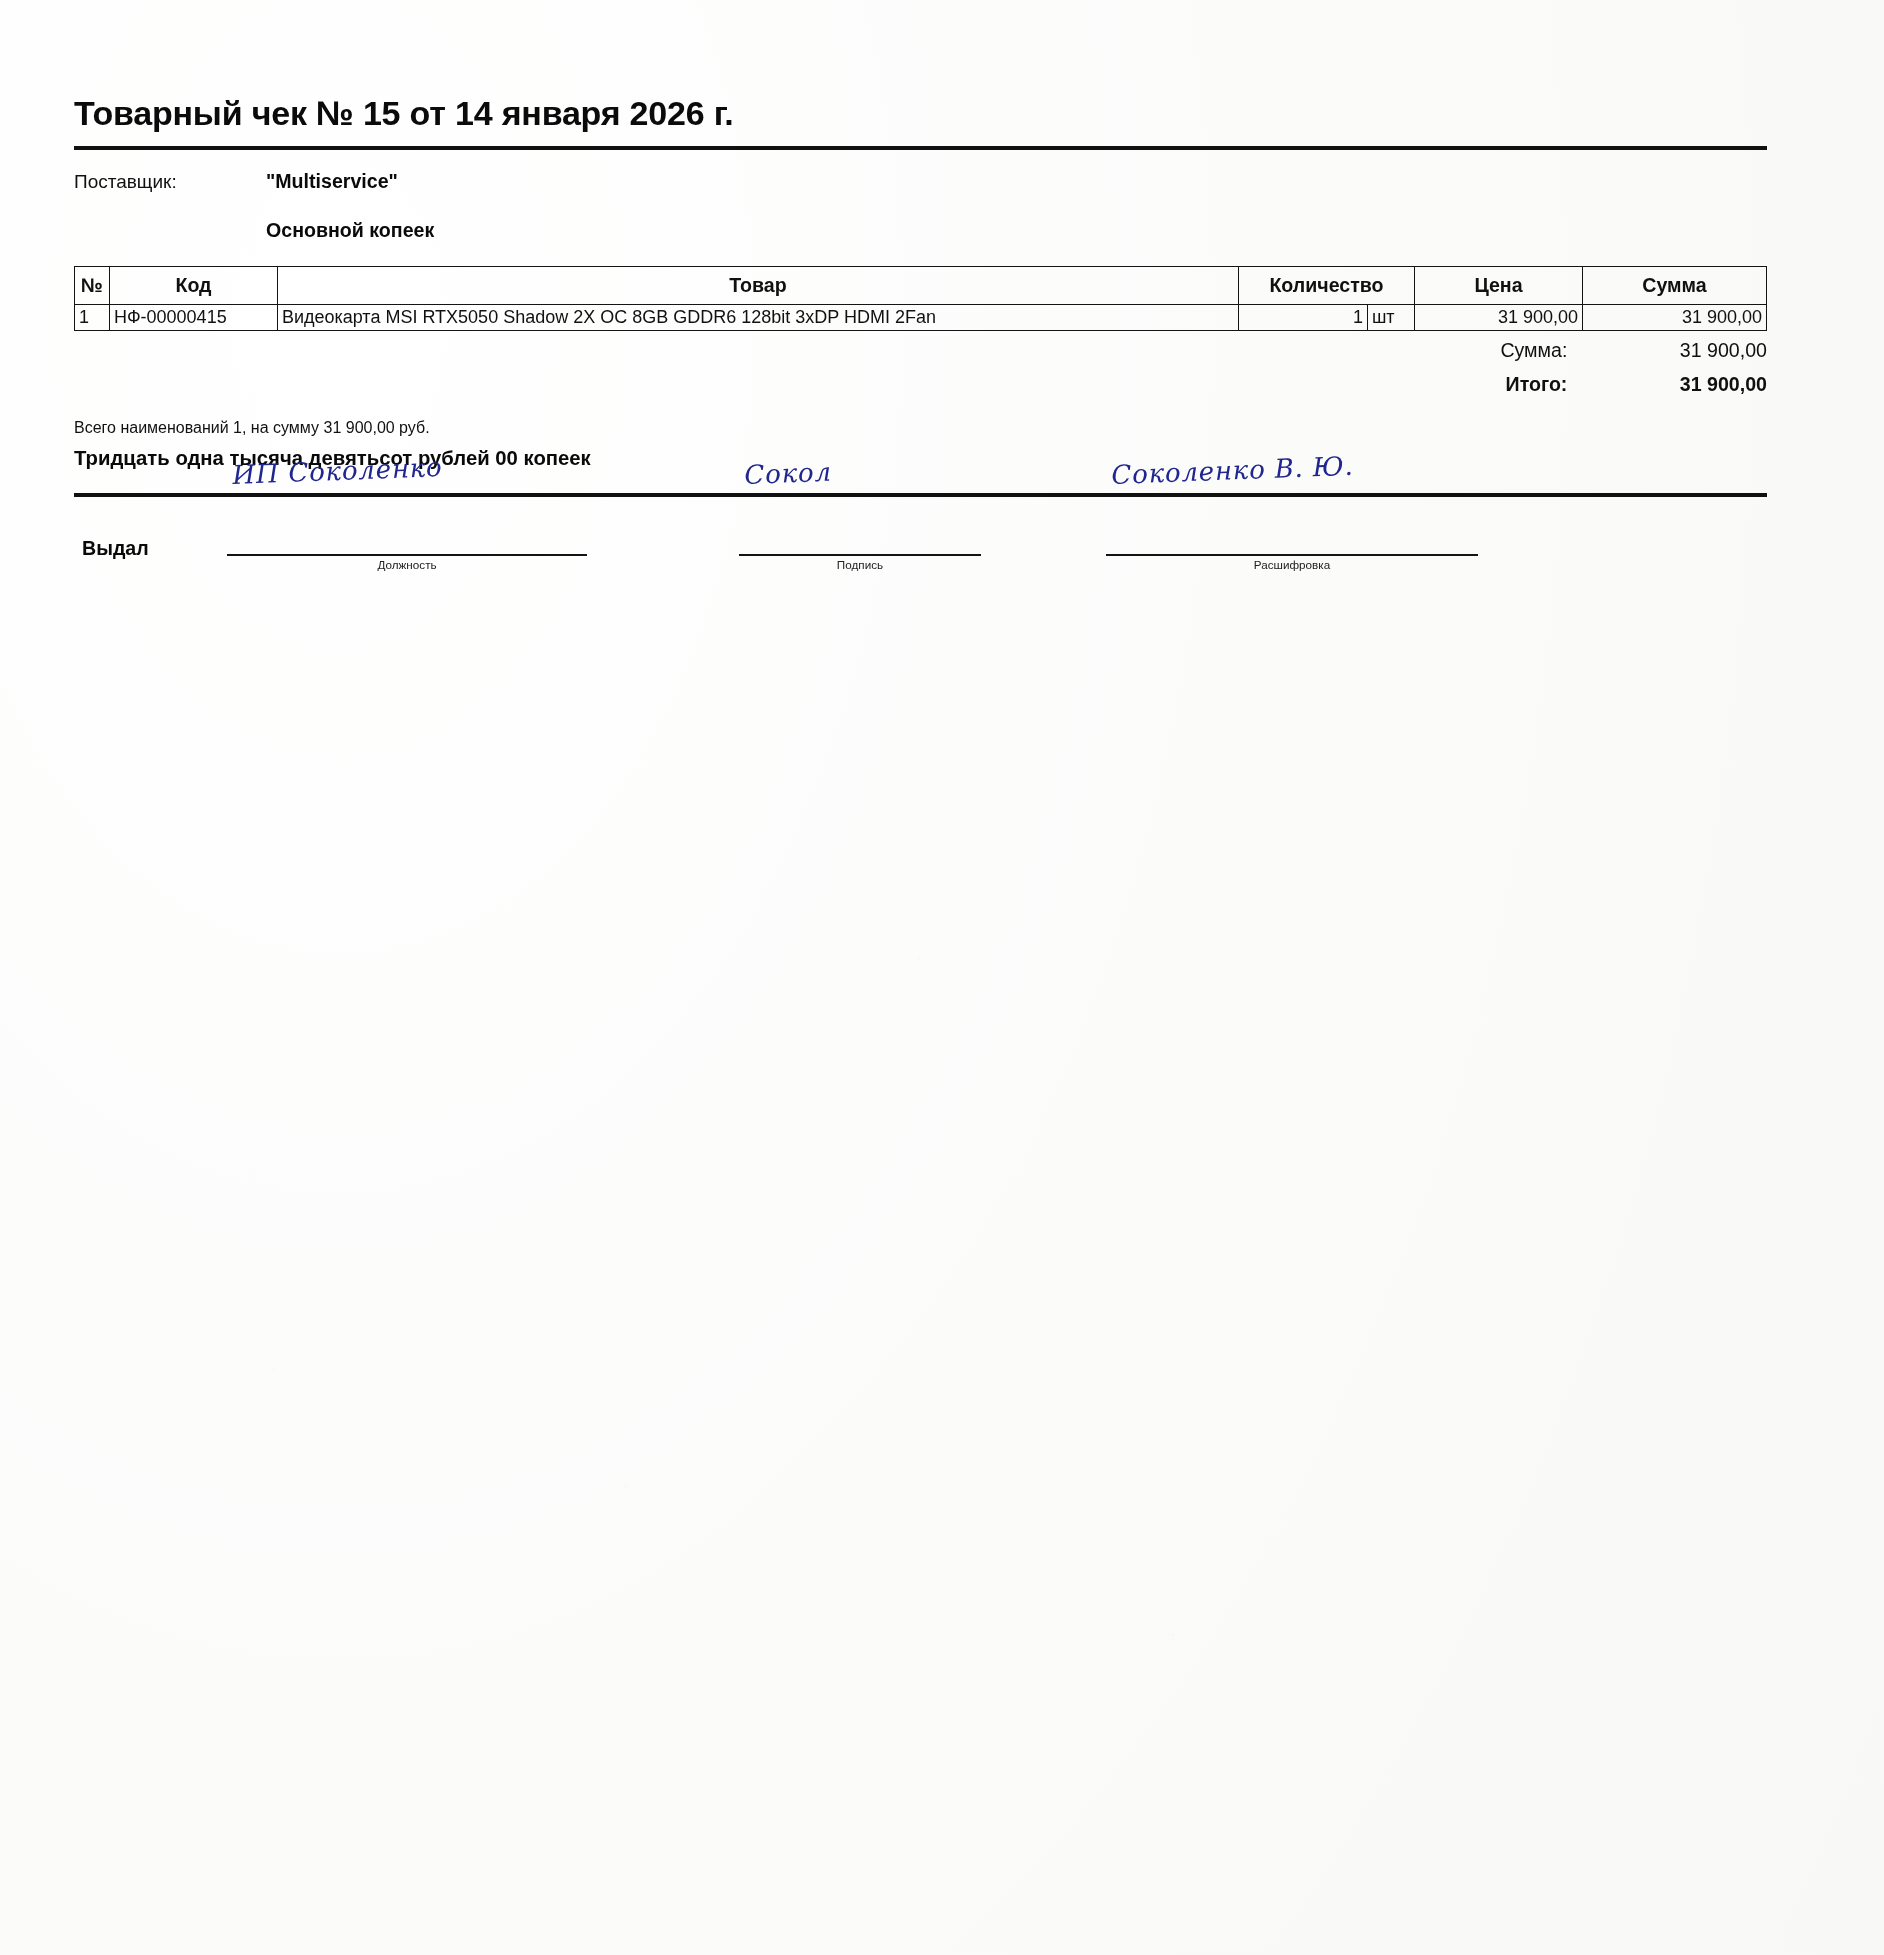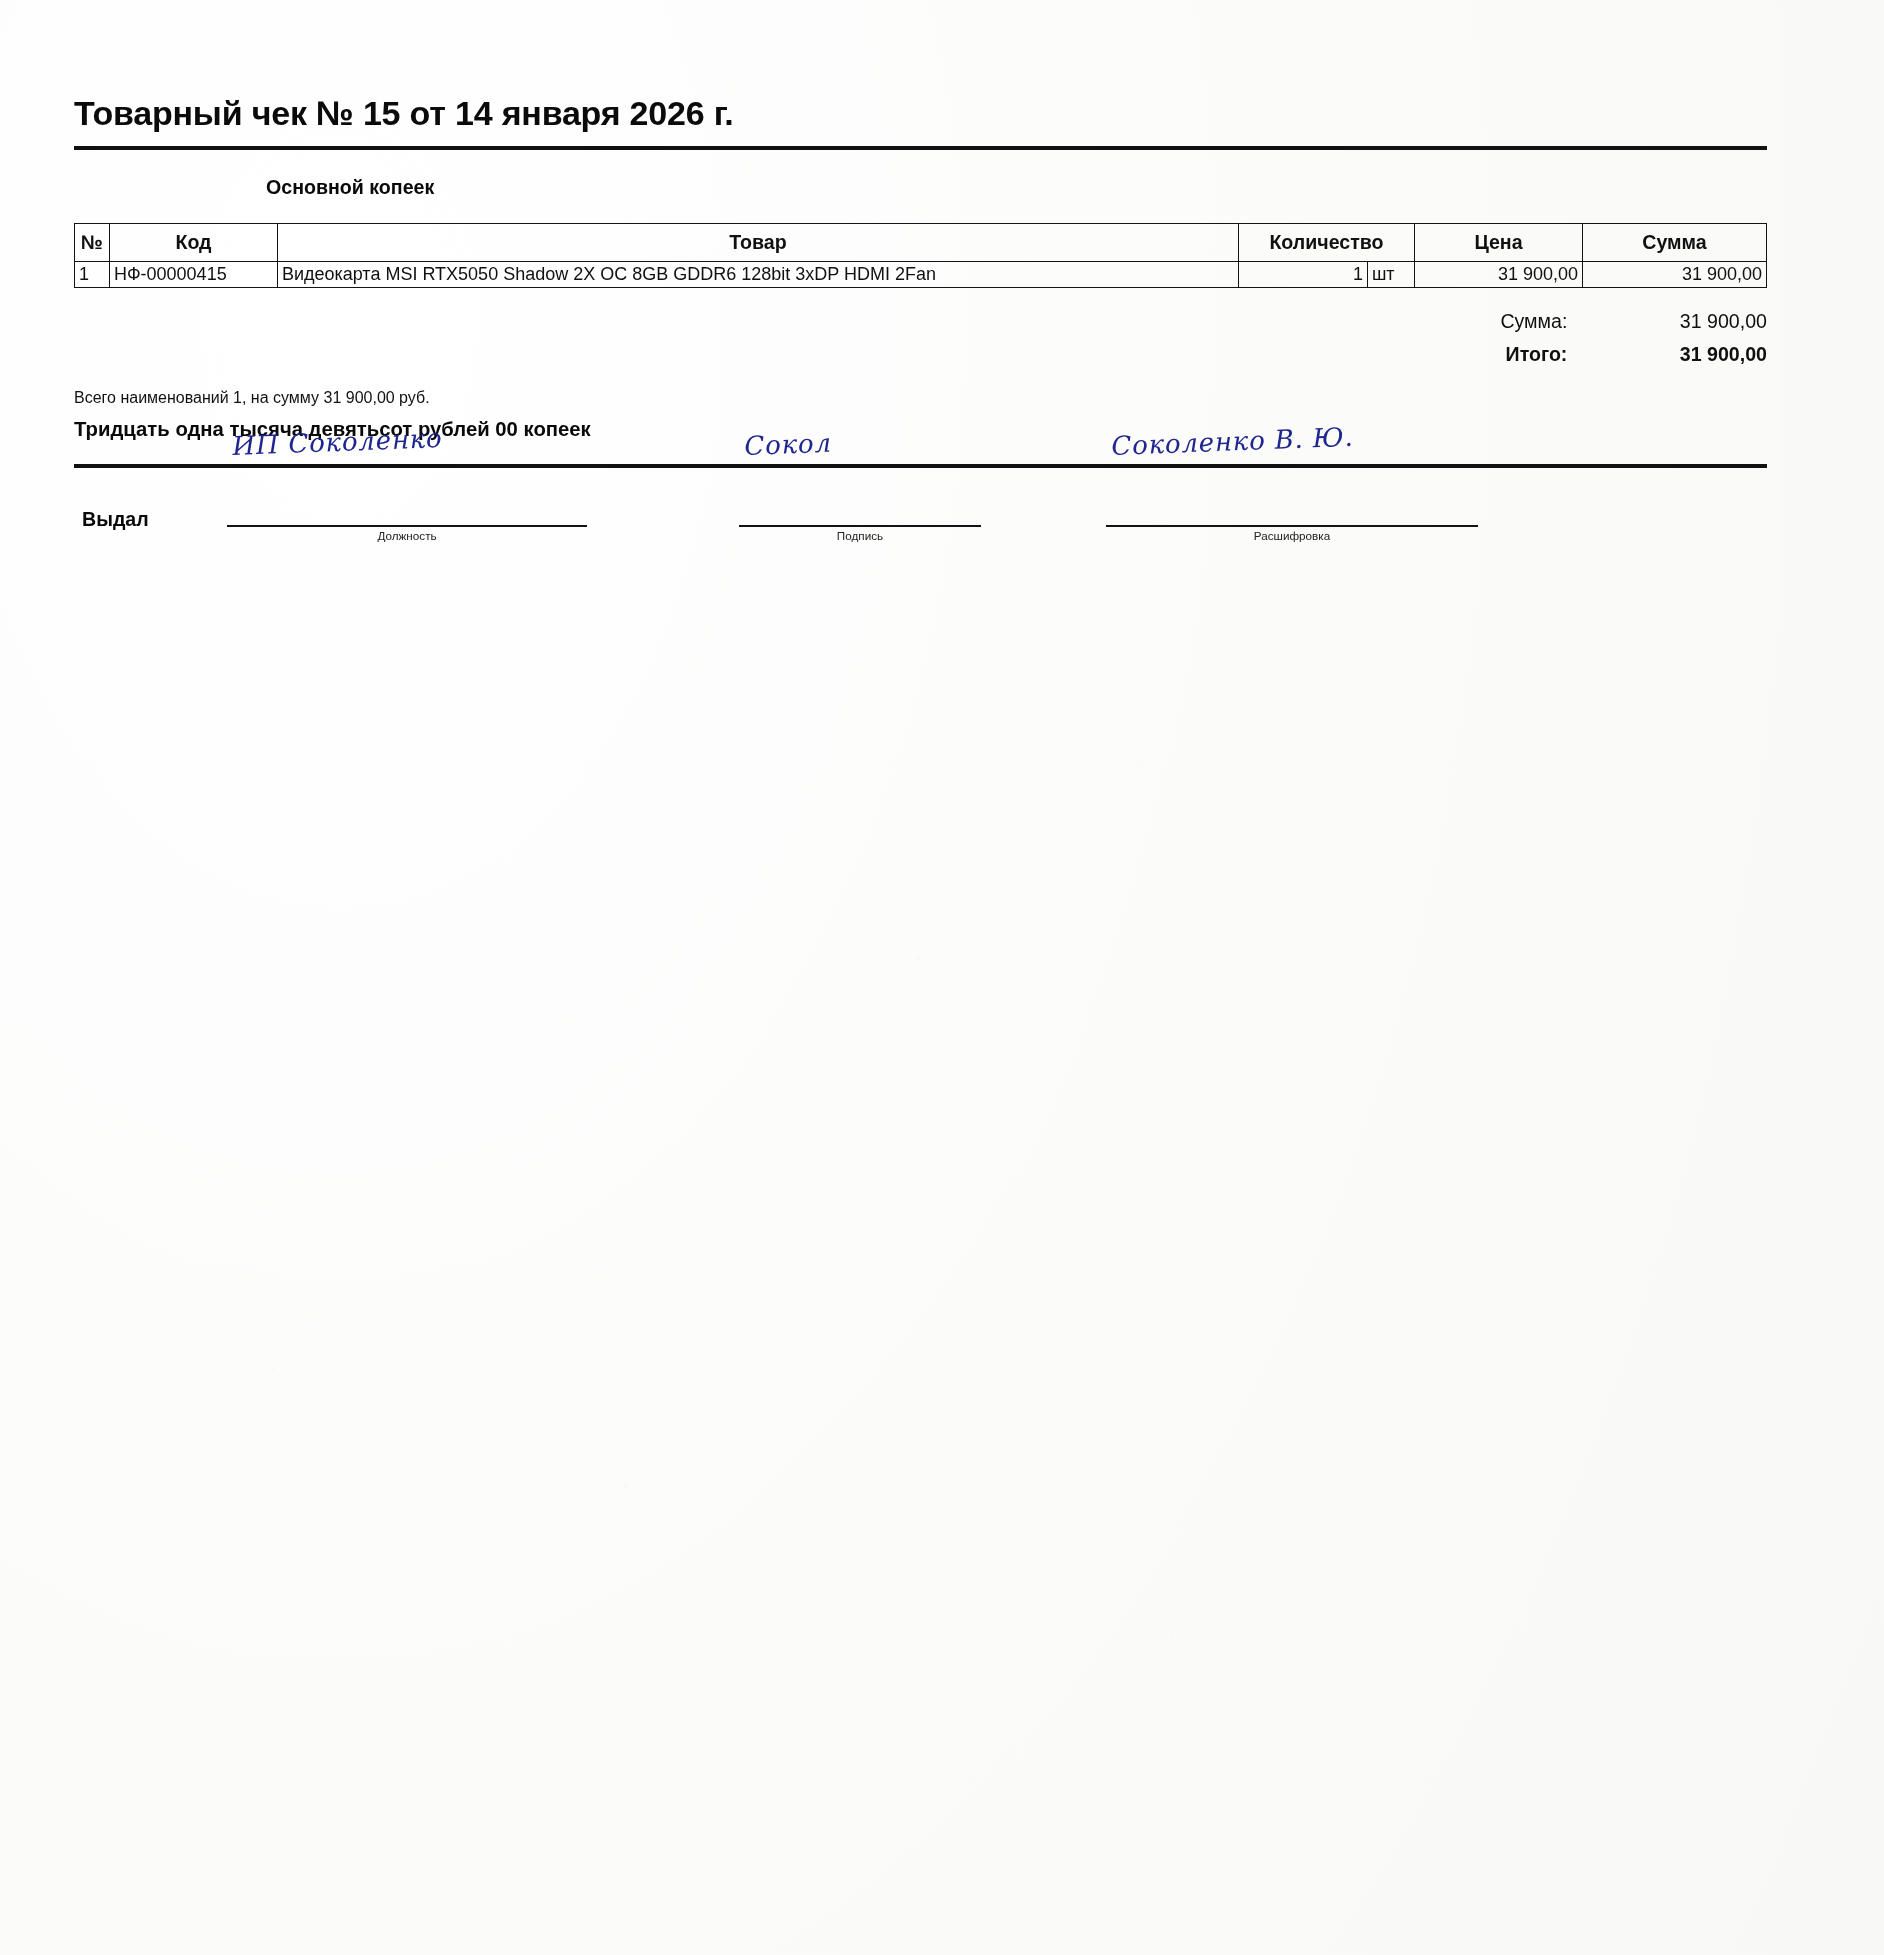--- a/index.html
+++ b/index.html
@@ -107,21 +107,21 @@
   td.num { text-align: left; padding-left: 3.9px; }
   td.code { text-align: left; }
   td.name { text-align: left; }
   td.qty { text-align: right; border-right: none; }
   td.unit { border-left: 1.6px solid #141414; }
   td.price { text-align: right; }
   td.sum { text-align: right; }
   thead th.qtyhead { border-right: 1.6px solid #141414; }
 
   .totals {
-    margin-top: 22px;
+    margin-top: 8px;
     width: 100%;
   }
   .totals .trow {
     display: flex;
     justify-content: flex-end;
     align-items: baseline;
     margin-bottom: 10.2px;
   }
   .totals .tlabel {
     font-size: 19.6px;
@@ -210,20 +210,24 @@
 
 <div class="page">
   <div class="noise"></div>
 
   <div class="content">
 
     <h1 class="title">Товарный чек № 15 от 14 января 2026 г.</h1>
     <div class="rule-top"></div>
 
     <div class="supplier-block">
+      <div class="row-line">
+        <div class="lbl supplier-label">Поставщик:</div>
+        <div class="supplier-name">"Multiservice"</div>
+      </div>
       <div class="warehouse">Основной копеек</div>
     </div>
 
     <table class="items">
       <colgroup>
         <col class="c-num">
           <col class="c-code">
           <col class="c-name">
           <col class="c-qty">
           <col class="c-unit">

